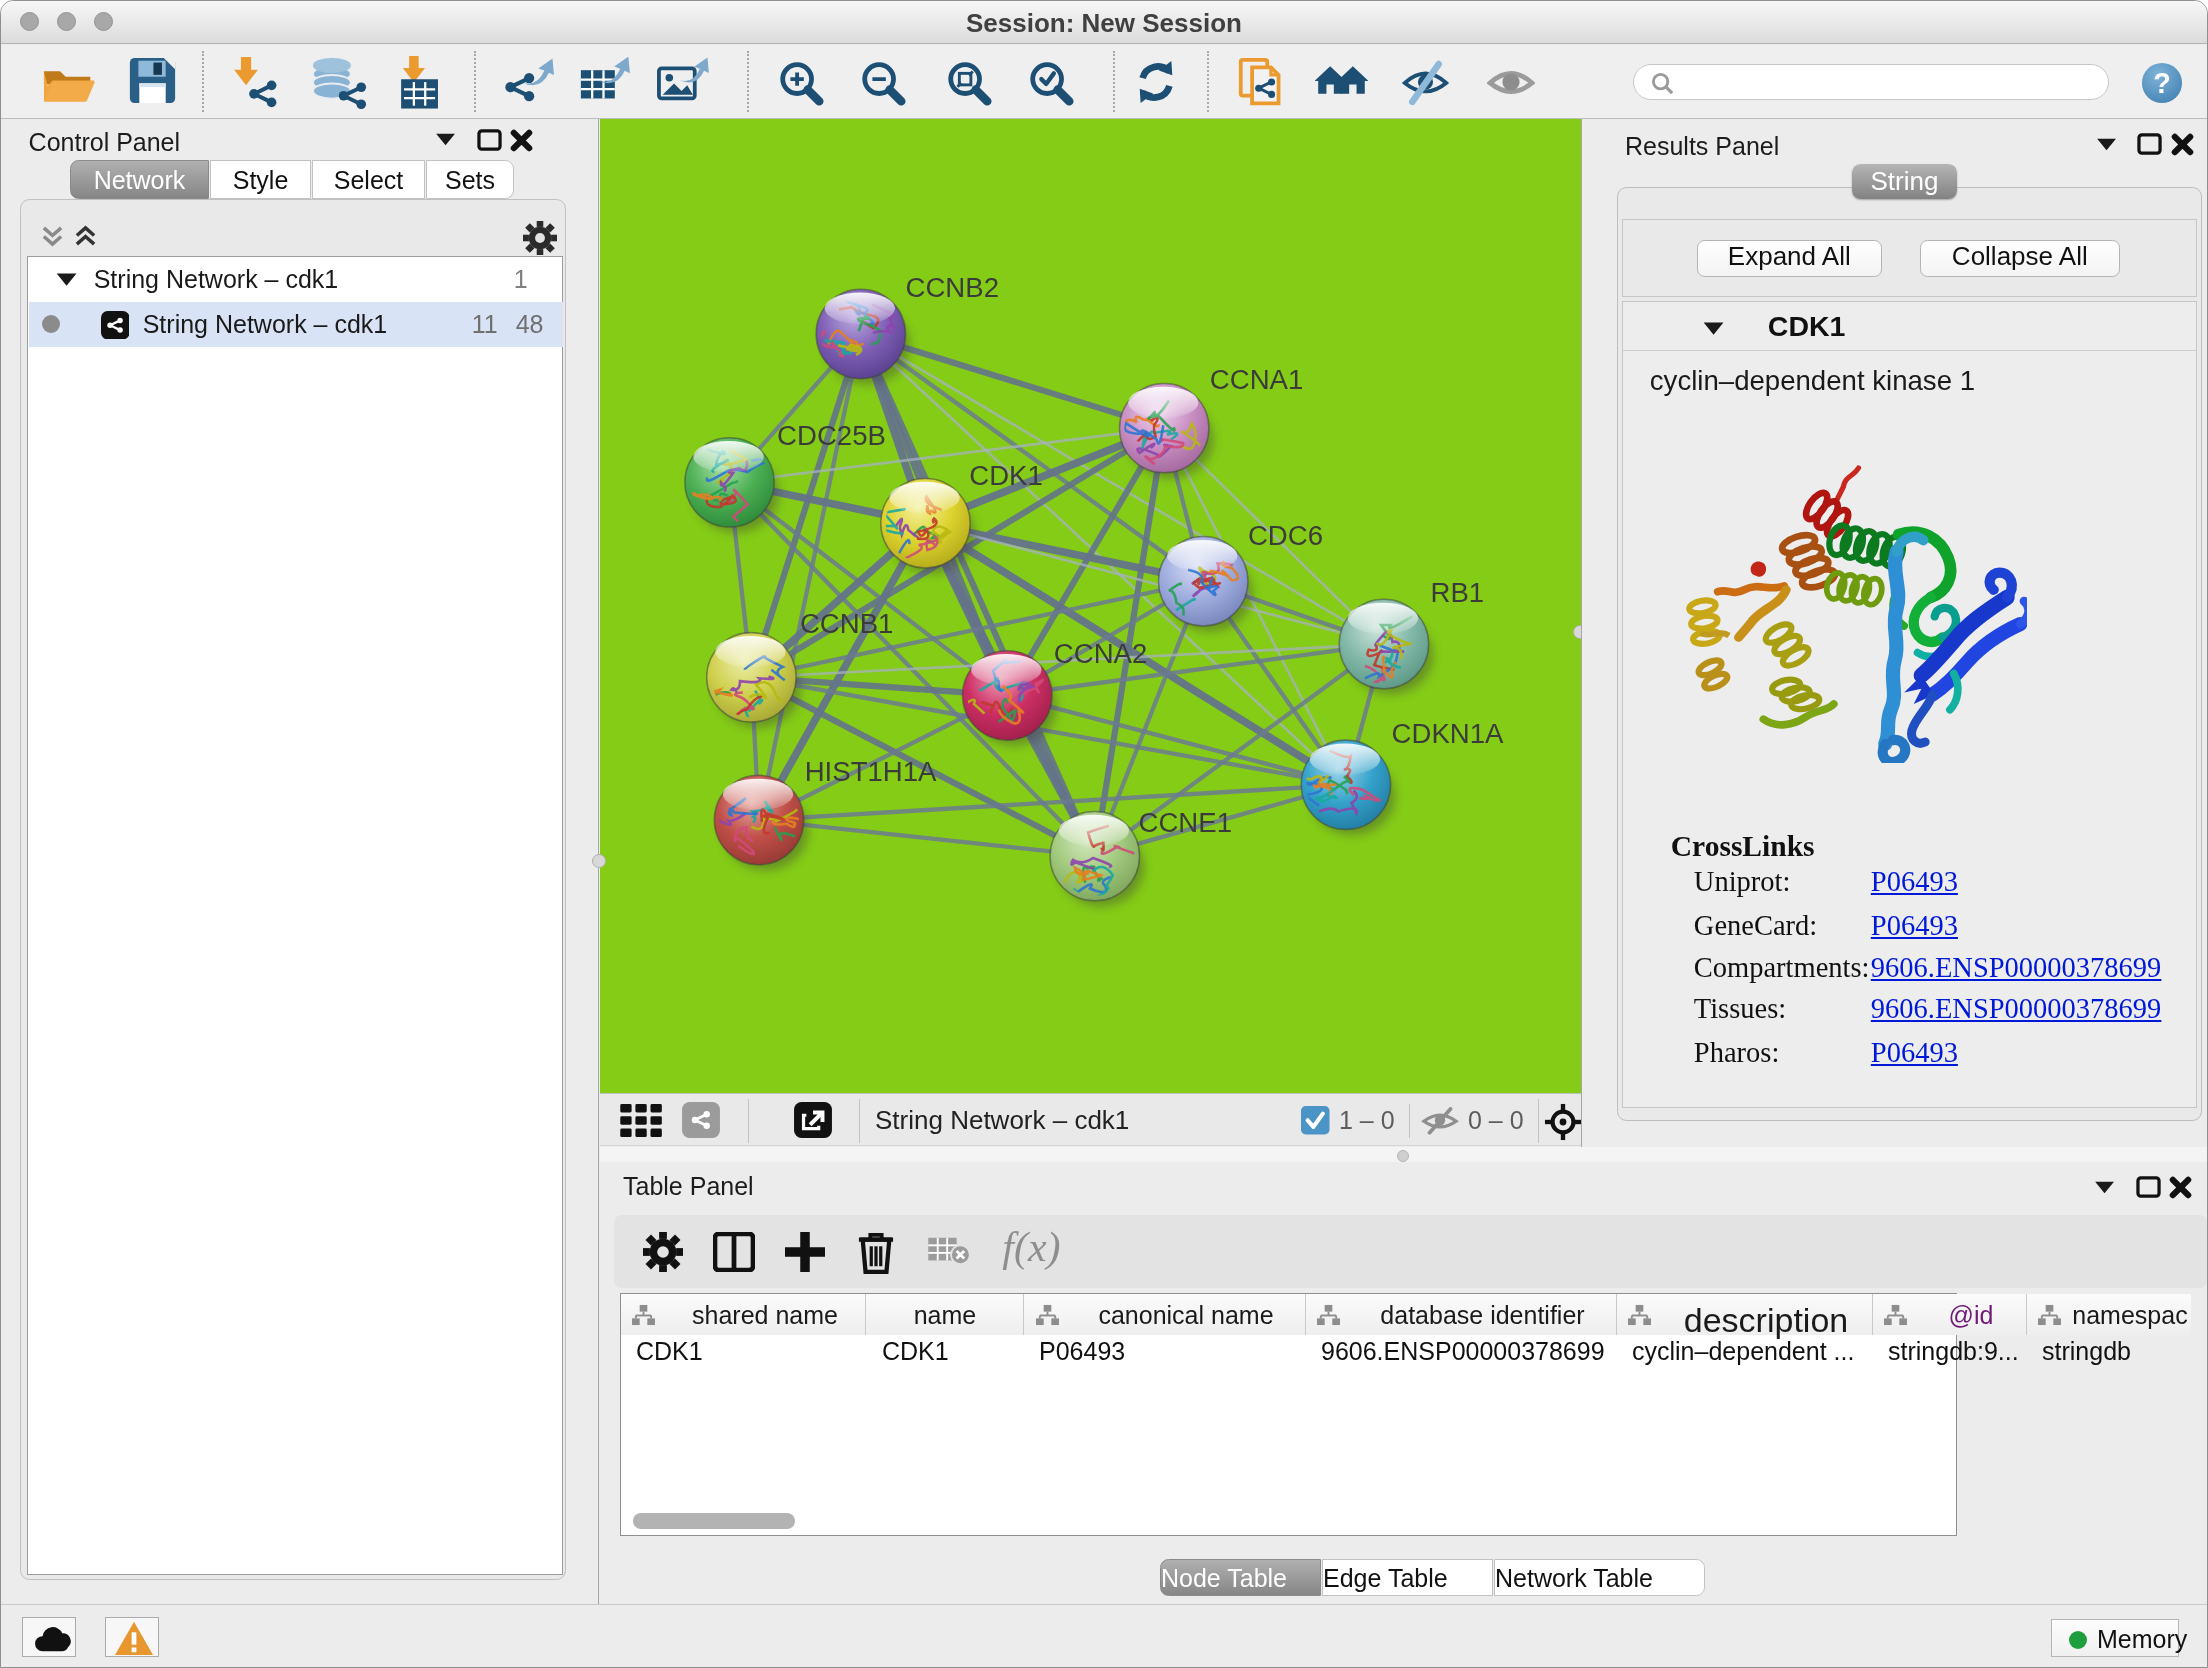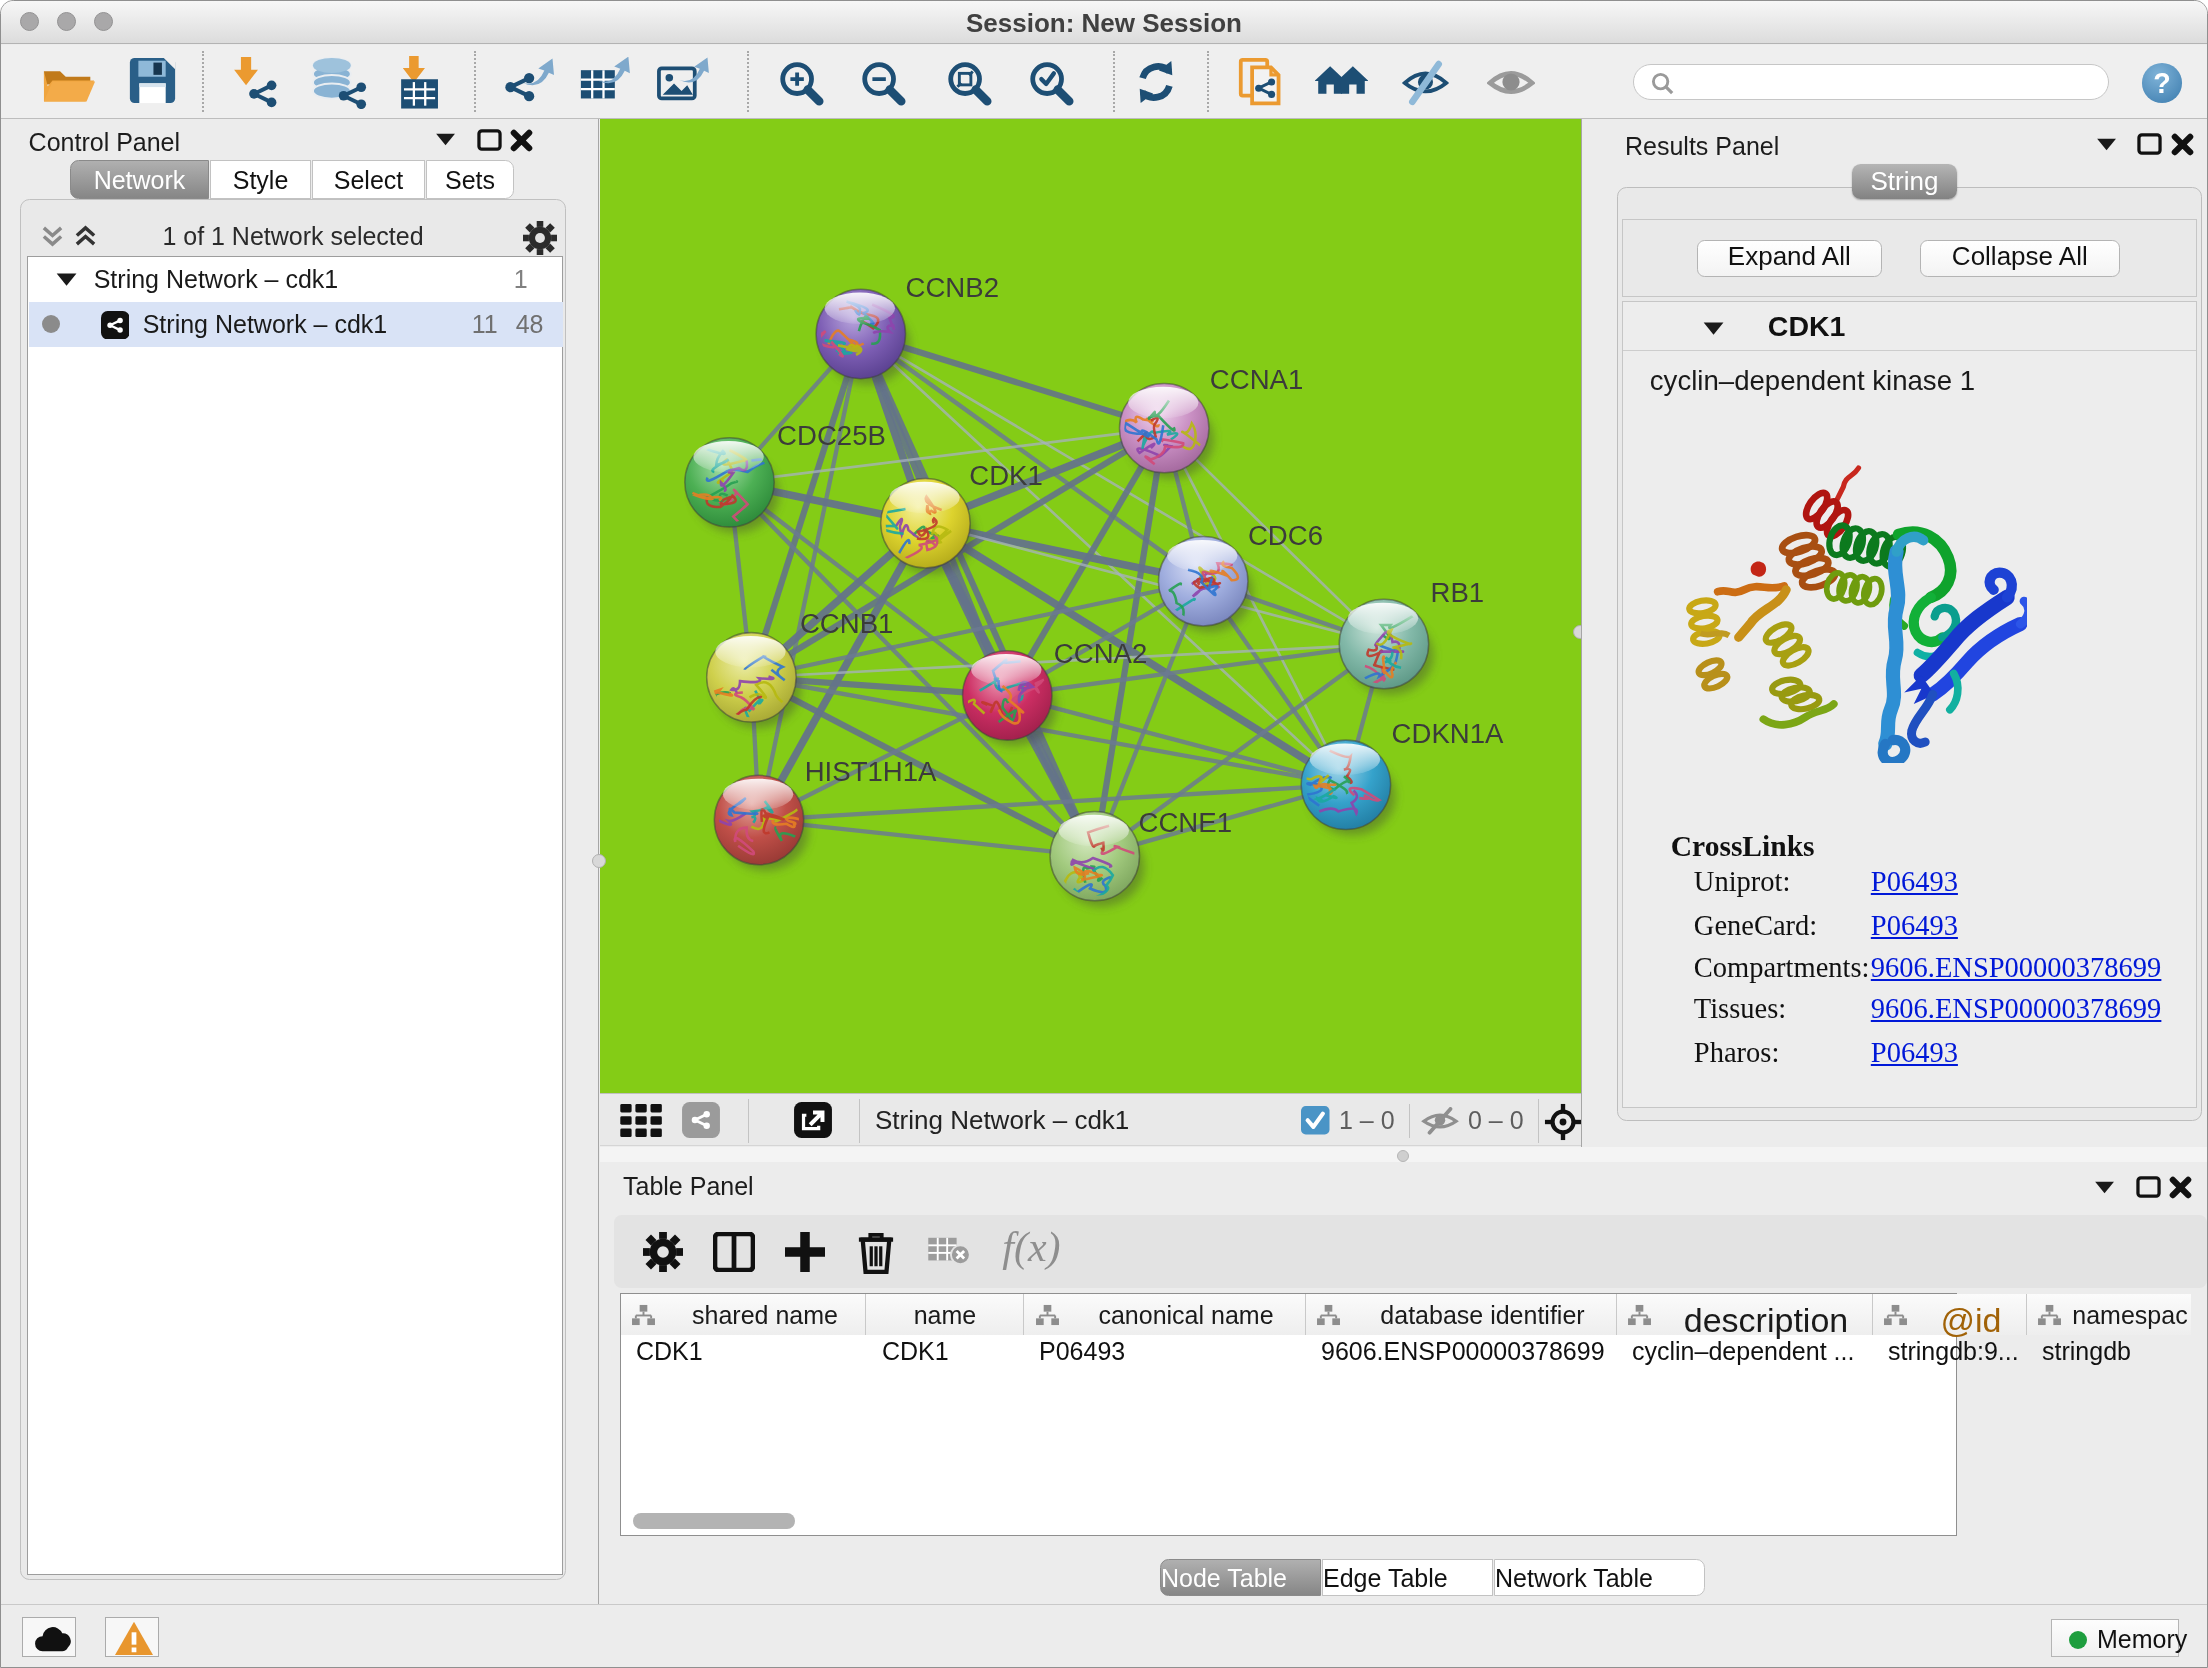--- a/index.html
+++ b/index.html
@@ -204,21 +204,20 @@
       <div class="tab" style="left:209px;top:41px;width:101px">Style</div>
       <div class="tab" style="left:311px;top:41px;width:113px">Select</div>
       <div class="tab" style="left:425px;top:41px;width:88px;border-radius:0 8.6px 8.6px 0">Sets</div>
       <div id="ctrlbox">
         <svg class="abs" style="left:20px;top:24px" width="23" height="24" viewBox="0 0 24 25">
           <path d="M3 4 L12 12 L21 4 M3 13 L12 21 L21 13" fill="none" stroke="#8a8a8a" stroke-width="3.6"></path>
         </svg>
         <svg class="abs" style="left:53px;top:24px" width="23" height="24" viewBox="0 0 24 25">
           <path d="M3 12 L12 4 L21 12 M3 21 L12 13 L21 21" fill="none" stroke="#333" stroke-width="3.6"></path>
         </svg>
-        <div class="abs" style="left:0;top:22px;width:100%;text-align:center;font-size:25px;color:#2a2a2a">1 of 1 Network selected</div>
         <svg class="abs" style="left:502px;top:21px" width="34" height="34" viewBox="0 0 36 36">
           <rect x="29.745" y="14.52" width="6.96" height="6.96" fill="#2b2b2b" transform="rotate(0 33.225 18.0)"></rect>
           <rect x="25.285700743565187" y="25.285700743565183" width="6.96" height="6.96" fill="#2b2b2b" transform="rotate(45 28.765700743565187 28.765700743565183)"></rect>
           <rect x="14.52" y="29.745" width="6.96" height="6.96" fill="#2b2b2b" transform="rotate(90 18.0 33.225)"></rect>
           <rect x="3.7542992564348148" y="25.285700743565187" width="6.96" height="6.96" fill="#2b2b2b" transform="rotate(135 7.234299256434815 28.765700743565187)"></rect>
           <rect x="-0.7050000000000014" y="14.520000000000003" width="6.96" height="6.96" fill="#2b2b2b" transform="rotate(180 2.7749999999999986 18.000000000000004)"></rect>
           <rect x="3.754299256434811" y="3.7542992564348148" width="6.96" height="6.96" fill="#2b2b2b" transform="rotate(225 7.234299256434811 7.234299256434815)"></rect>
           <rect x="14.519999999999996" y="-0.7050000000000014" width="6.96" height="6.96" fill="#2b2b2b" transform="rotate(270 17.999999999999996 2.7749999999999986)"></rect>
           <rect x="25.285700743565183" y="3.754299256434811" width="6.96" height="6.96" fill="#2b2b2b" transform="rotate(315 28.765700743565183 7.234299256434811)"></rect>
           <circle cx="18" cy="18" r="11.889999999999999" fill="#2b2b2b"></circle>
@@ -792,21 +791,21 @@
           <rect x="8" y="1" width="8" height="7" fill="#8d8d8d"></rect>
           <line x1="12" y1="8" x2="12" y2="12" stroke="#8d8d8d" stroke-width="2"></line>
           <line x1="4" y1="12" x2="20" y2="12" stroke="#8d8d8d" stroke-width="2"></line>
           <line x1="4" y1="12" x2="4" y2="15" stroke="#8d8d8d" stroke-width="2"></line>
           <line x1="20" y1="12" x2="20" y2="15" stroke="#8d8d8d" stroke-width="2"></line>
           <rect x="0" y="15" width="8" height="7" fill="#8d8d8d"></rect>
           <rect x="16" y="15" width="8" height="7" fill="#8d8d8d"></rect>
         </svg>
         <div class="td" style="left:1011px">cyclin–dependent ...</div>
         <div class="th" style="left:1252px;width:154px"></div>
-        <div class="abs" style="left:1294px;top:6.7px;width:112px;text-align:center;font-size:34px;color:#a16207">@id</div>
+        <div class="abs" style="left:1294px;top:6.7px;width:112px;text-align:center;font-size:25px;color:#701a75">@id</div>
         <svg class="abs" style="left:1263px;top:9.5px" width="23" height="22" viewBox="0 0 24 23">
           <rect x="8" y="1" width="8" height="7" fill="#8d8d8d"></rect>
           <line x1="12" y1="8" x2="12" y2="12" stroke="#8d8d8d" stroke-width="2"></line>
           <line x1="4" y1="12" x2="20" y2="12" stroke="#8d8d8d" stroke-width="2"></line>
           <line x1="4" y1="12" x2="4" y2="15" stroke="#8d8d8d" stroke-width="2"></line>
           <line x1="20" y1="12" x2="20" y2="15" stroke="#8d8d8d" stroke-width="2"></line>
           <rect x="0" y="15" width="8" height="7" fill="#8d8d8d"></rect>
           <rect x="16" y="15" width="8" height="7" fill="#8d8d8d"></rect>
         </svg>
         <div class="td" style="left:1267px">stringdb:9...</div>

